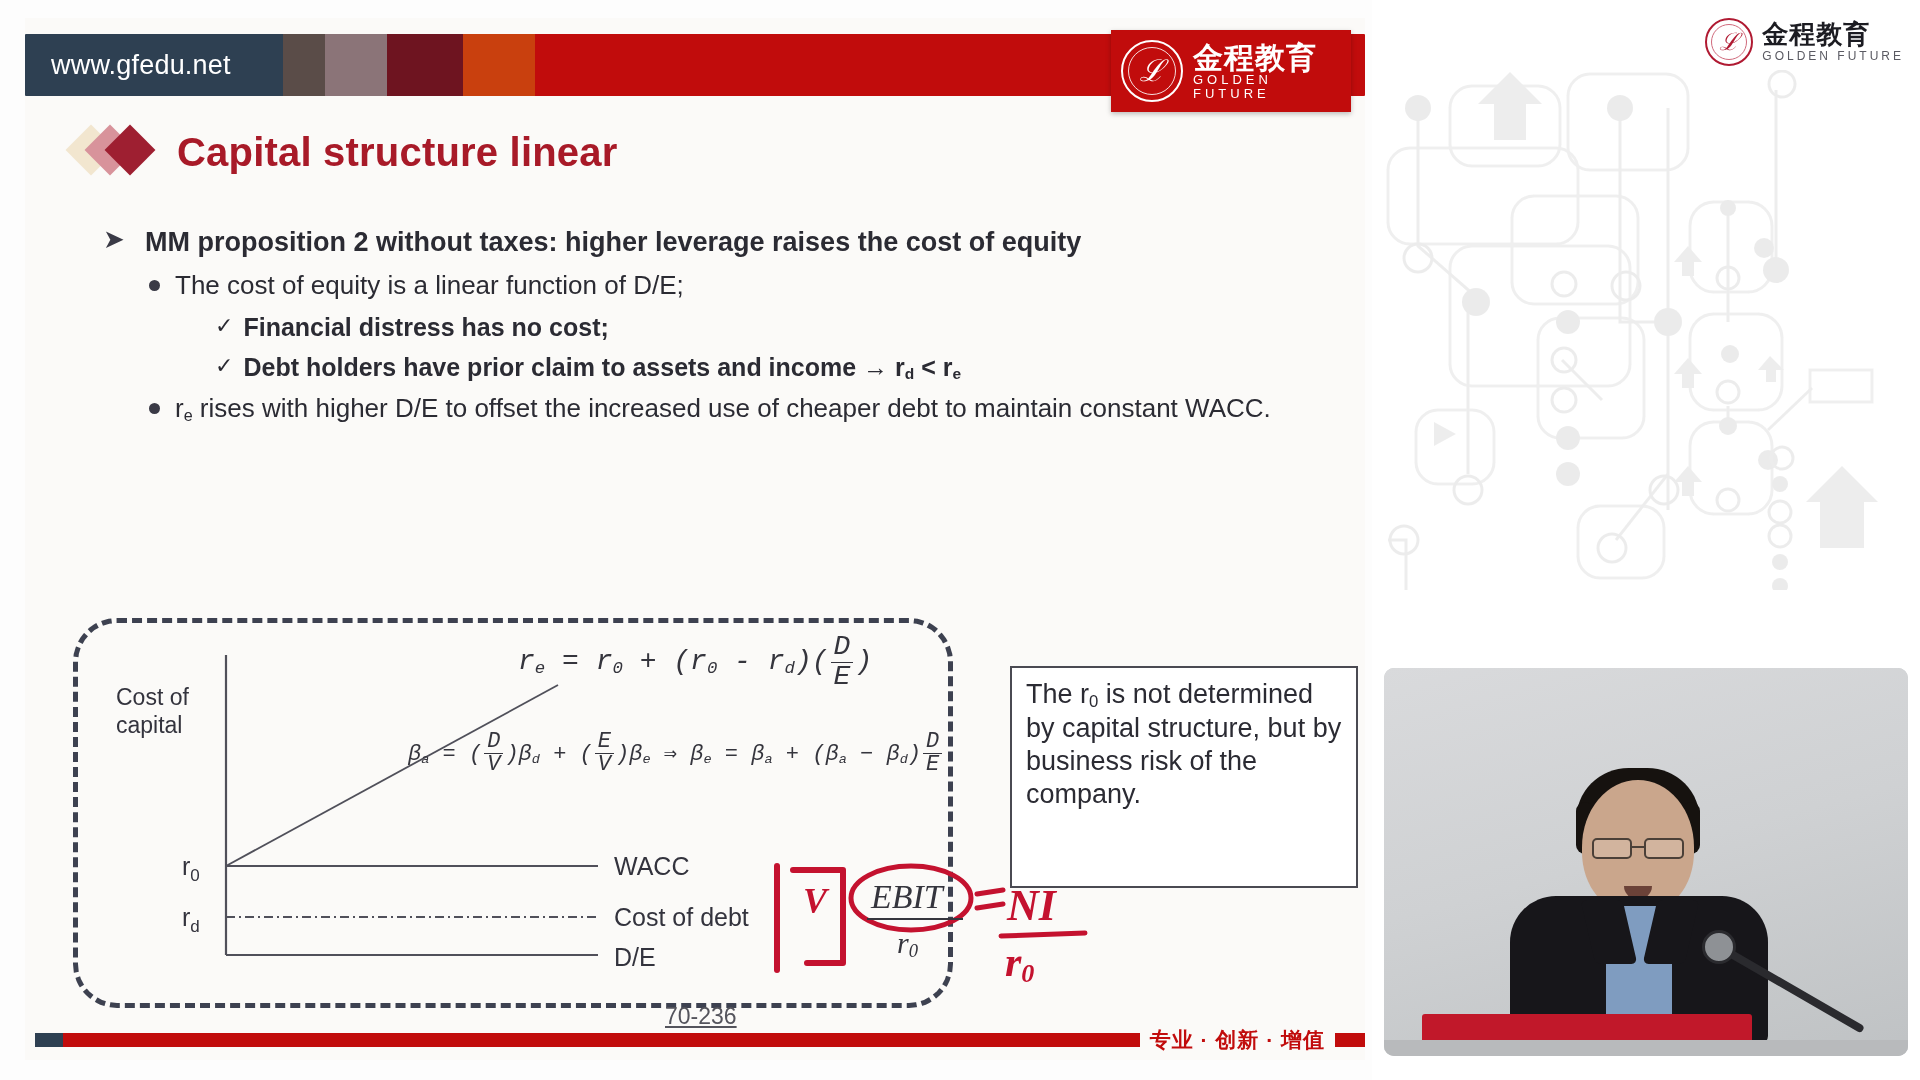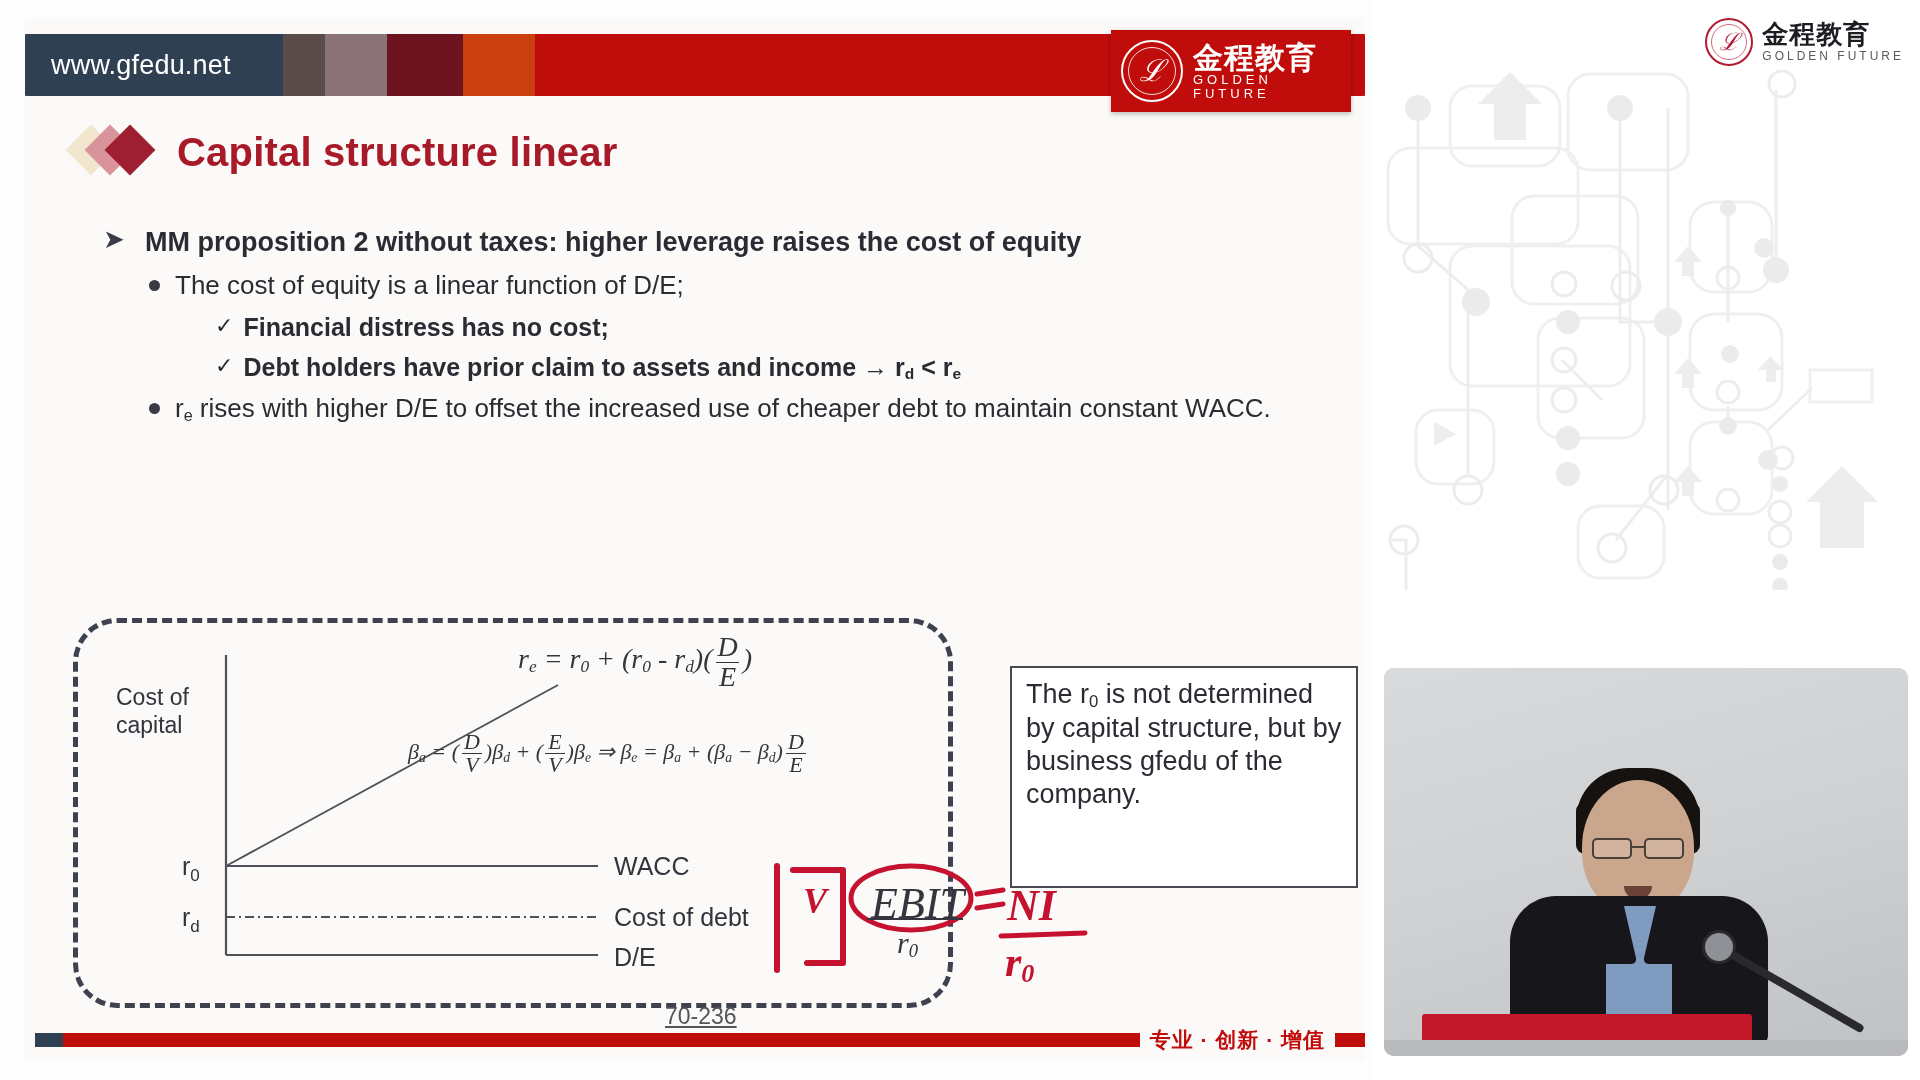--- a/index.html
+++ b/index.html
@@ -109,21 +109,21 @@
   }
   #plot { position: absolute; left: 0; top: 0; width: 880px; height: 390px; }
 
   .ax-label { font-size: 23px; fill: #33333d; font-family: "Liberation Sans", sans-serif; }
   .ax-tick  { font-size: 25px; fill: #33333d; font-family: "Liberation Sans", sans-serif; }
   .ser-label{ font-size: 25px; fill: #33333d; font-family: "Liberation Sans", sans-serif; }
 
   
   .formula {
     position: absolute;
-    font-family: Liberation Serif, serif;
+    font-family: Liberation Mono, monospace;
     font-style: italic; color: #35353d;
   }
   #f-re { left: 440px; top: 10px; font-size: 28px; }
   #f-beta { left: 330px; top: 108px; font-size: 22px; white-space: nowrap; }
 
   .frac { display: inline-flex; flex-direction: column; align-items: center;
           vertical-align: middle; line-height: 1.02; margin: 0 2px; }
   .frac .num { padding: 0 3px; }
   .frac .den { border-top: 1px solid #35353d; padding: 0 3px; }
 
@@ -348,29 +348,29 @@
         <path d="M768 852 L818 852 L818 945 L782 945" stroke="#c4122f" stroke-width="6" fill="none" stroke-linecap="round" stroke-linejoin="round"></path>
 
         <ellipse cx="886" cy="880" rx="60" ry="32" stroke="#c4122f" stroke-width="5" fill="none"></ellipse>
 
         <path d="M952 876 L978 872 M952 890 L978 886" stroke="#c4122f" stroke-width="5" stroke-linecap="round"></path>
 
         <path d="M976 918 L1060 915" stroke="#c4122f" stroke-width="5" stroke-linecap="round"></path>
       </svg>
 
       <span class="ink-txt" style="left:778px;top:862px;font-size:36px">V</span>
-      <span class="ink-txt" style="left:846px;top:860px;font-size:44px;color:#35353d;font-weight:normal">EBIT</span>
+      <span class="ink-txt" style="left:846px;top:860px;font-size:34px;color:#35353d;font-weight:normal">EBIT</span>
       <span class="ink-txt" style="left:872px;top:908px;font-size:30px;color:#35353d;font-weight:normal"><span>r</span><sub>0</sub></span>
       <span class="ink-txt" style="left:982px;top:862px;font-size:44px">NI</span>
       <span class="ink-txt" style="left:980px;top:920px;font-size:42px"><span>r</span><sub>0</sub></span>
 
       <div style="position:absolute;left:842px;top:900px;width:96px;height:2px;background:#35353d"></div>
     </div>
 
-    <div id="callout"><span>The r</span><sub>0</sub><span> is not determined by capital structure, but by business gfedu of the company.</span></div>
+    <div id="callout"><span>The r</span><sub>0</sub><span> is not determined by capital structure, but by business risk of the company.</span></div>
 
     <div id="page-num">70-236</div>
     <div id="footer-bar">
       <div id="fb-left"></div>
       <div id="fb-mid"></div>
       <div id="fb-slogan">专业 · 创新 · 增值</div>
       <div id="fb-end"></div>
     </div>
   </div>
 

